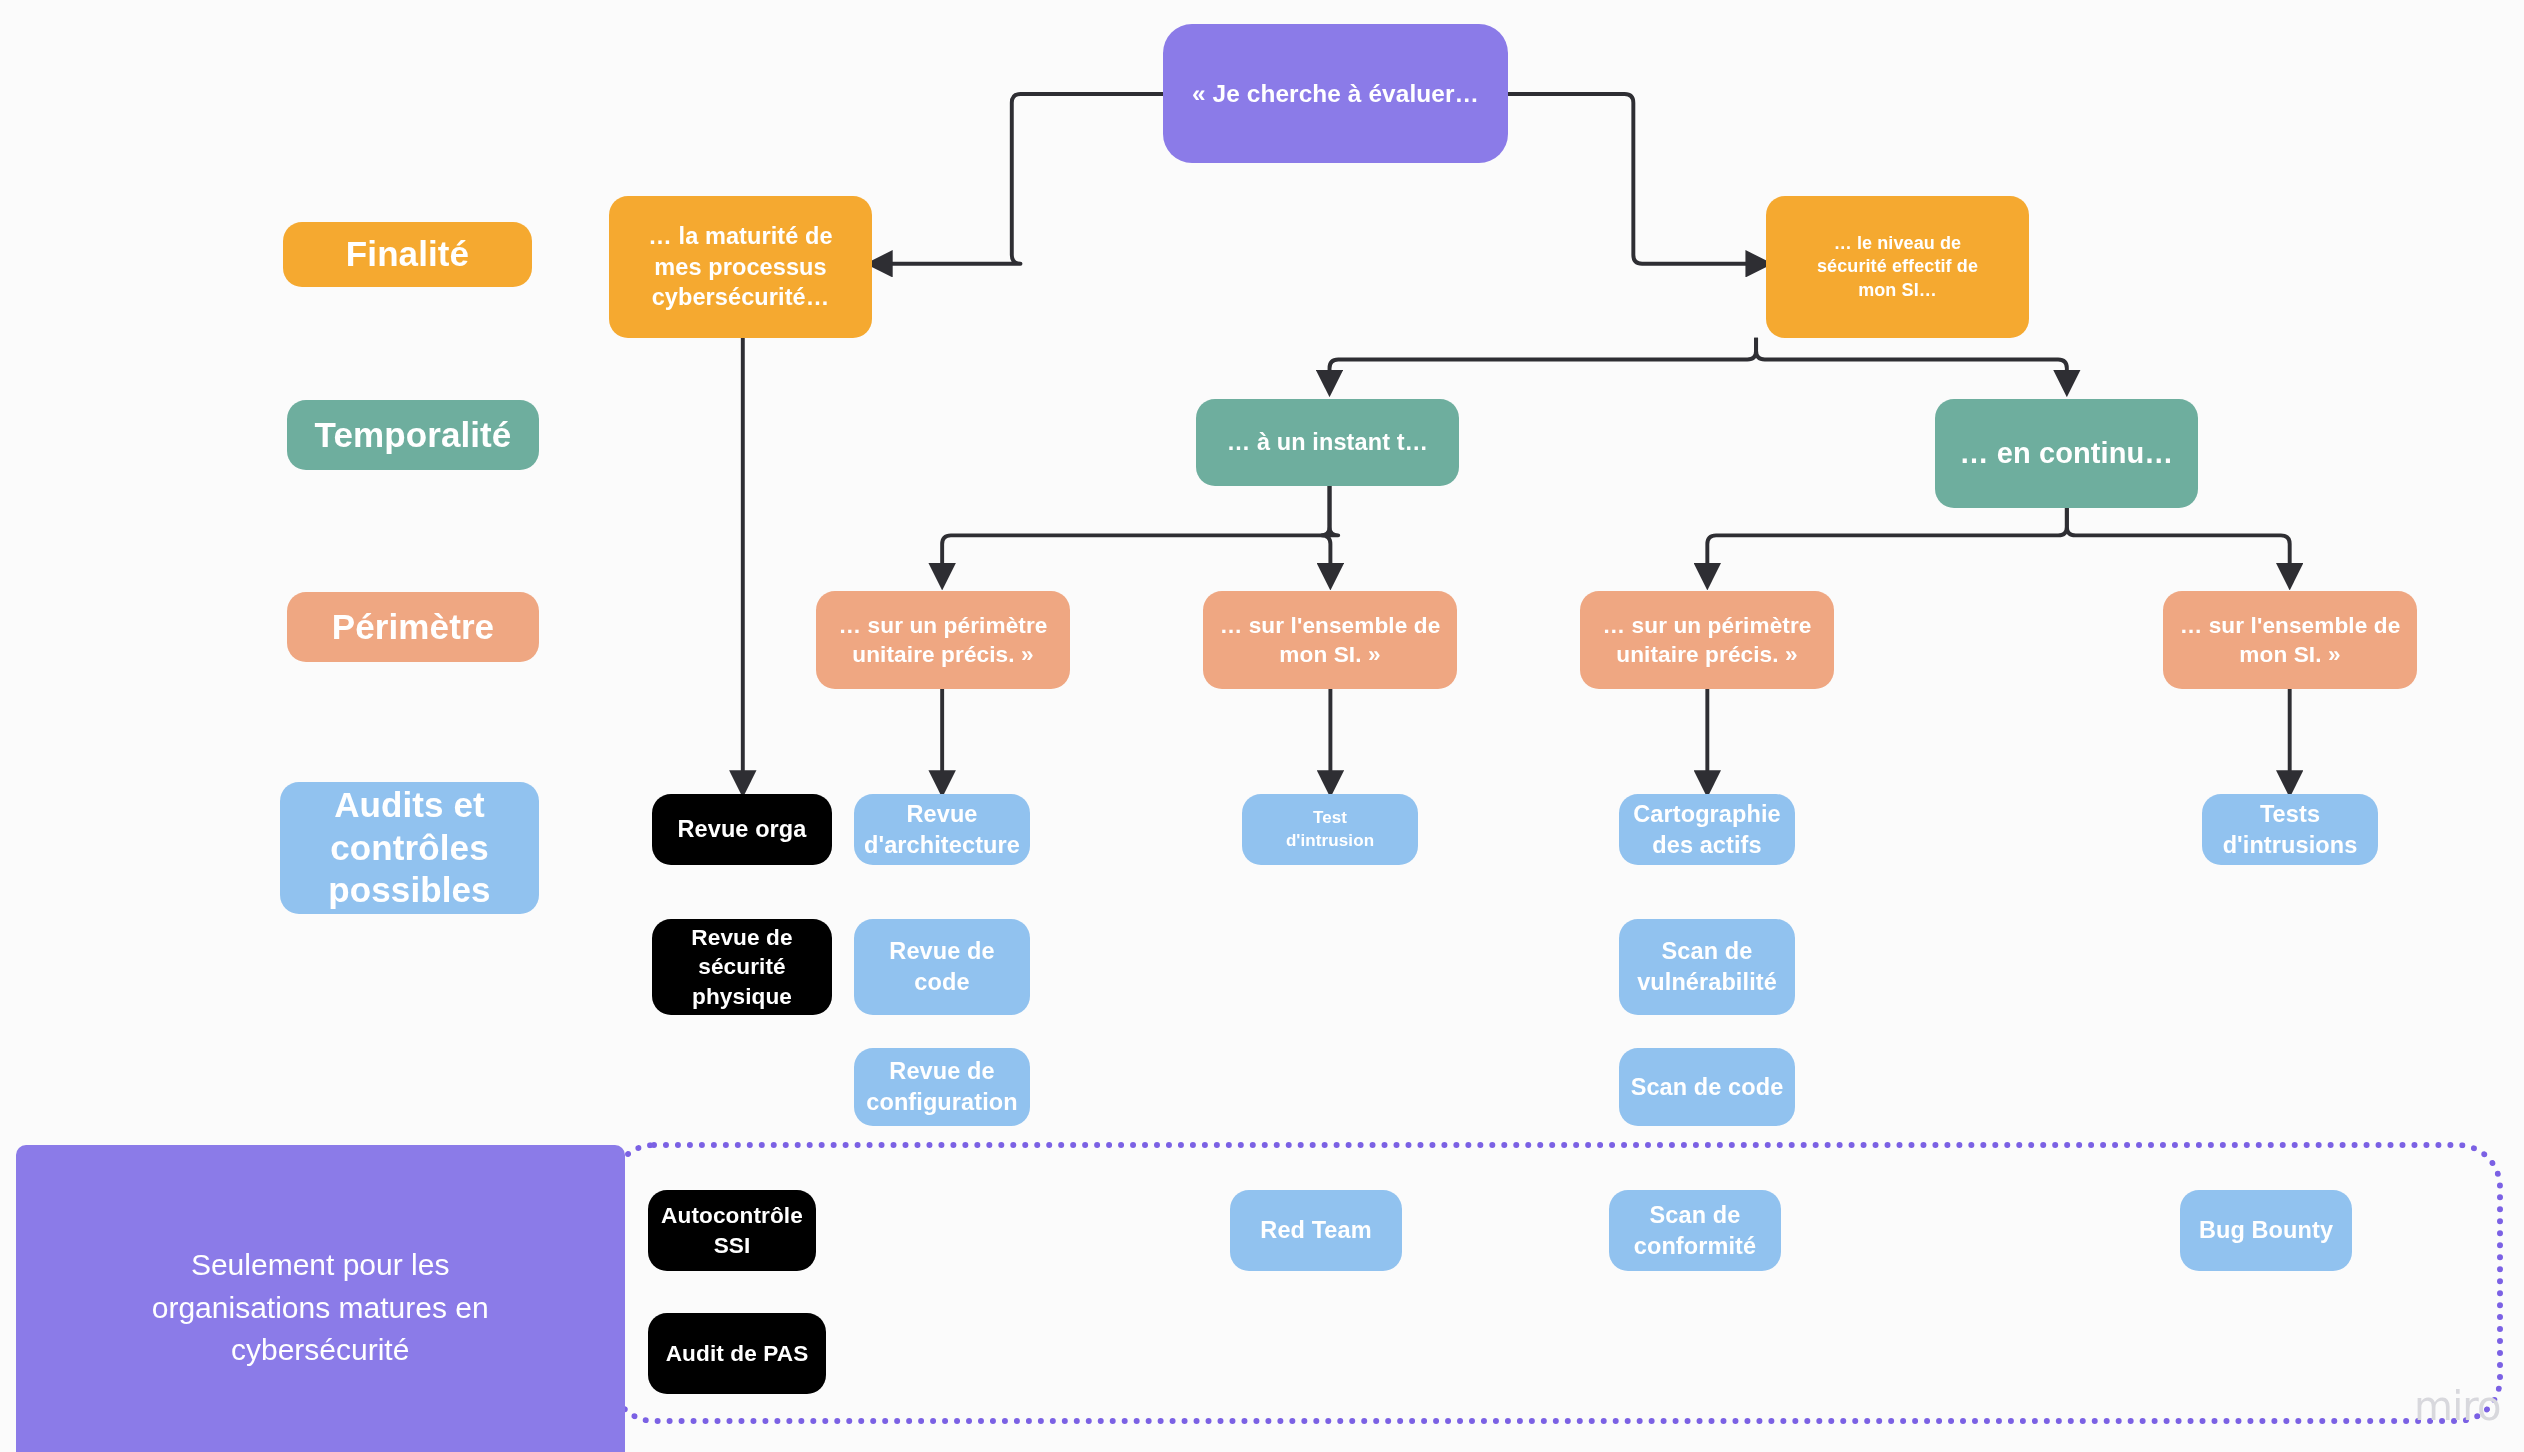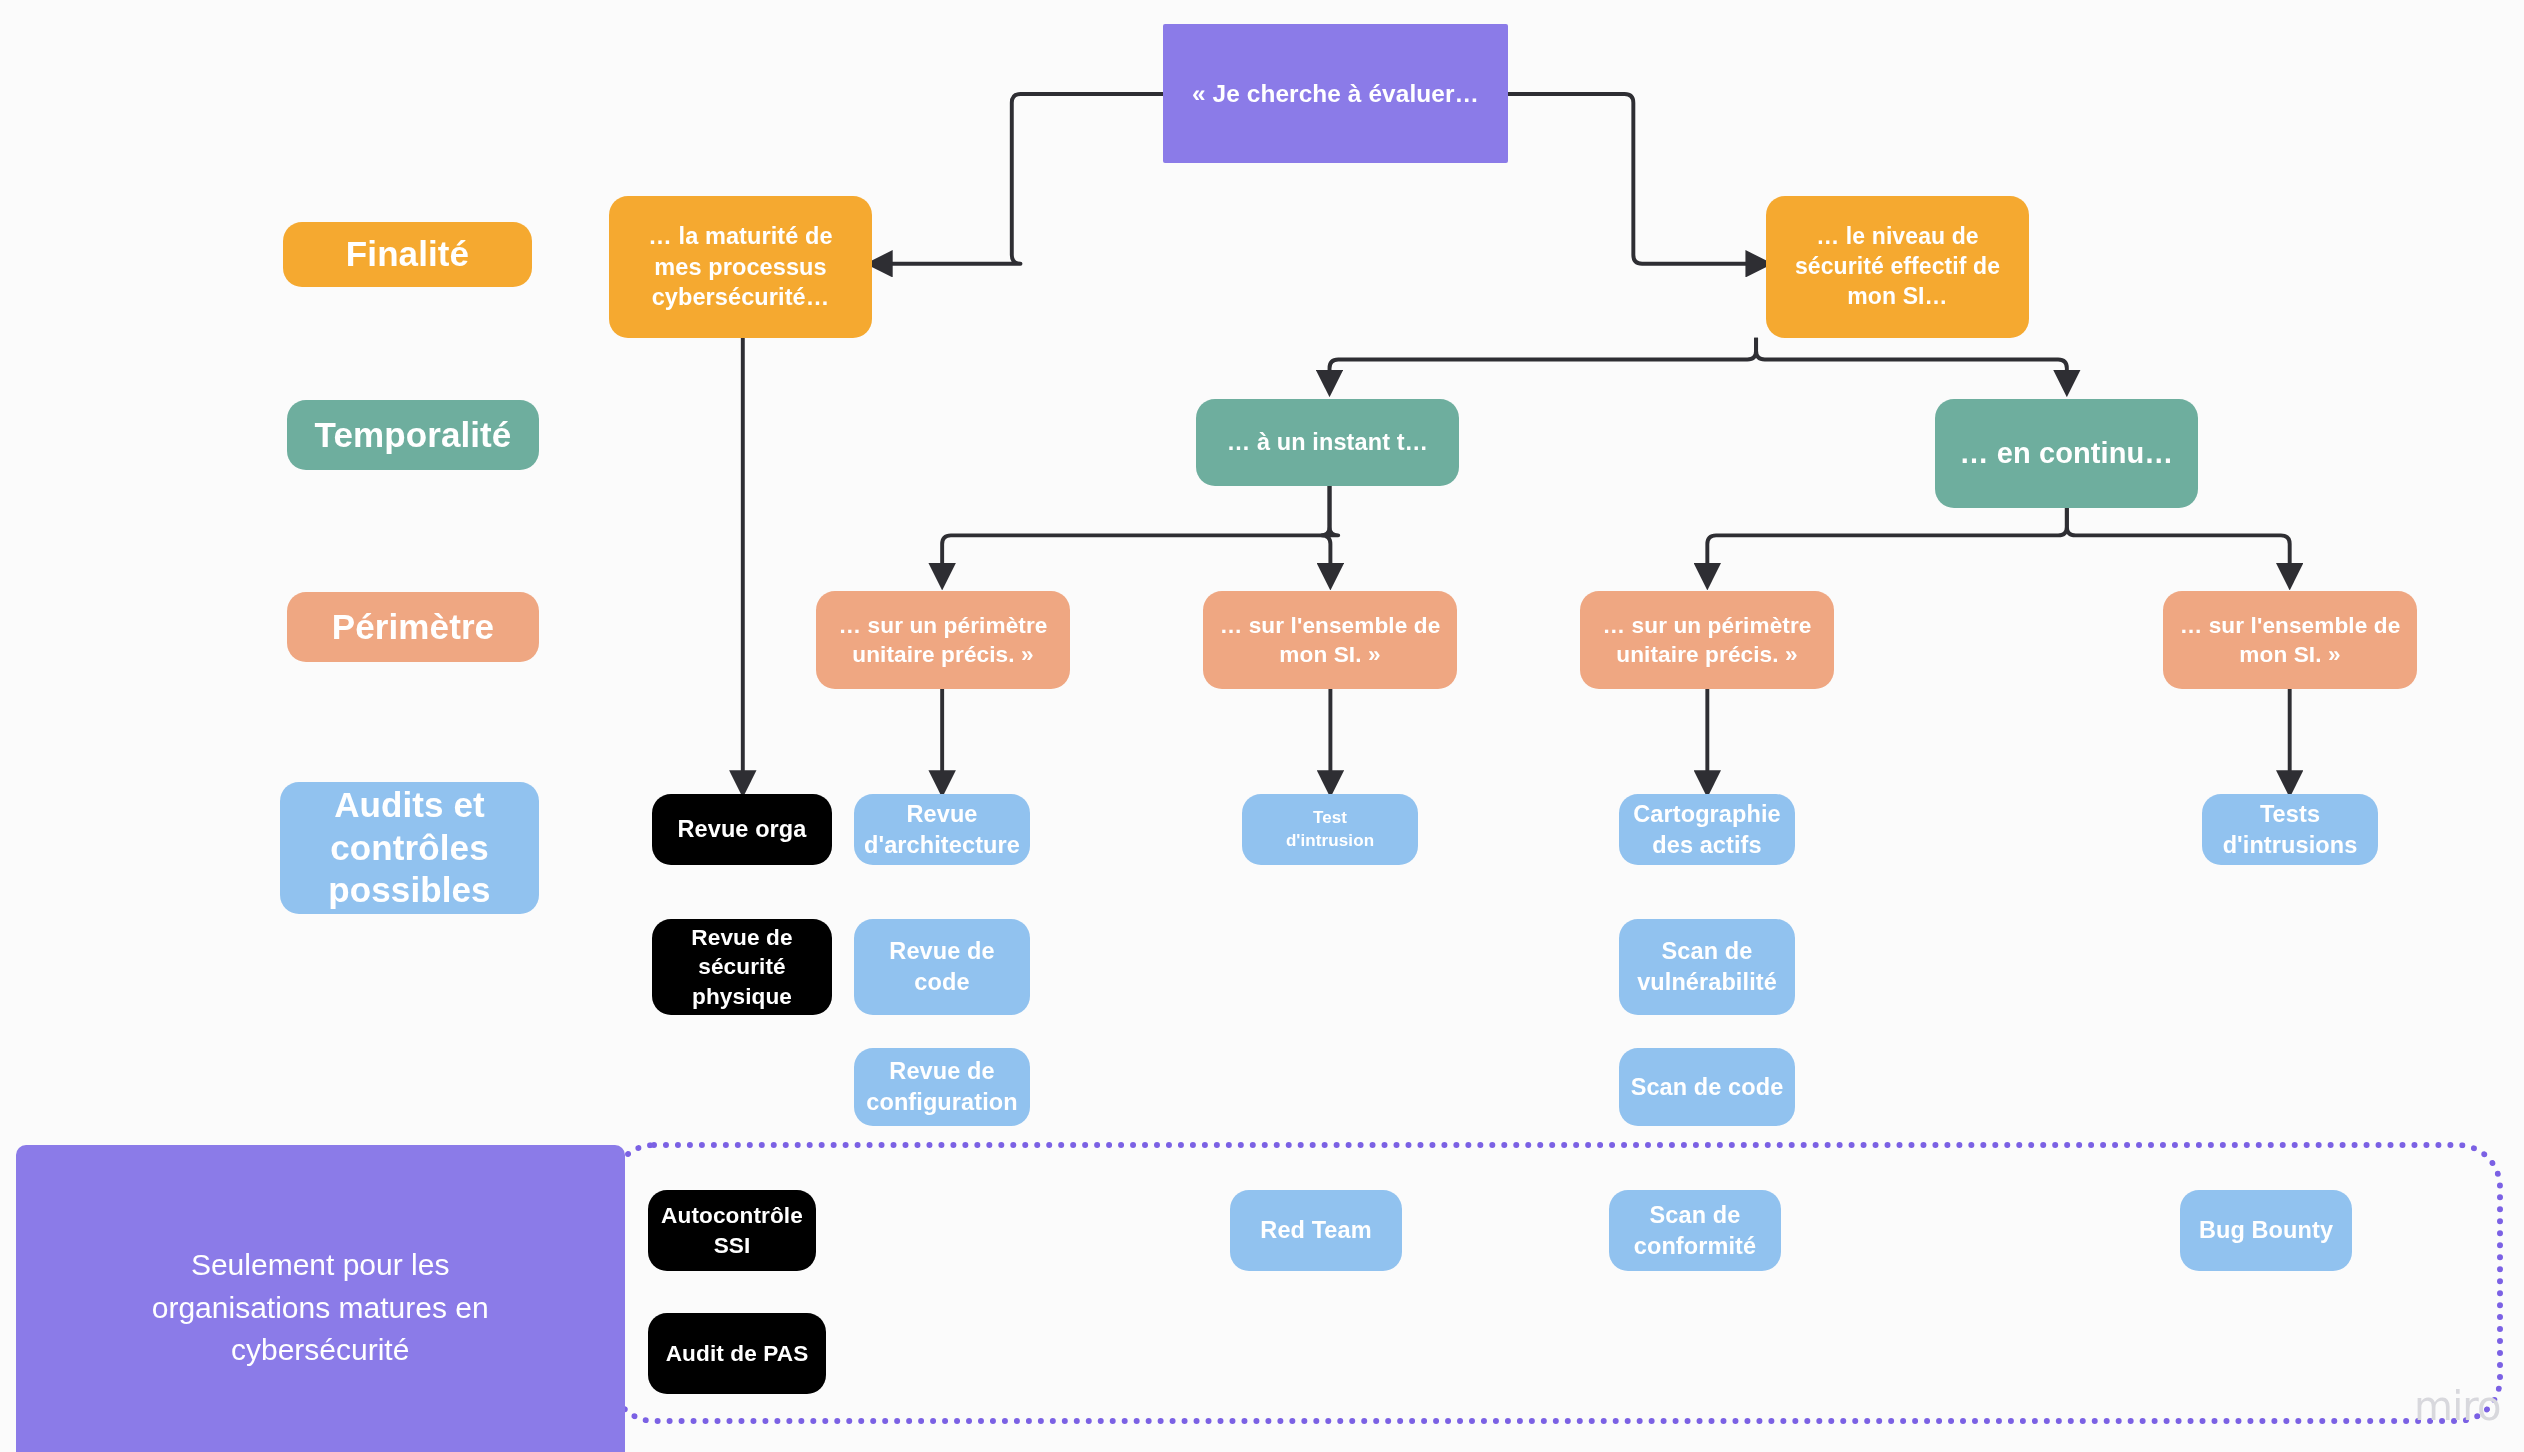--- a/index.html
+++ b/index.html
@@ -38,21 +38,21 @@
     z-index: 3;
     padding: 3.5px 8.7px;
     letter-spacing: 0.1px;
     white-space: pre-line;
   }
   .lane-label {
     border-radius: 19px;
     font-size: 35px;
     line-height: 1.22;
   }
-  .root      { background: #8B7BE8; border-radius: 2px; font-size: 24.4px; }
+  .root      { background: #8B7BE8; border-radius: 29px; font-size: 24.4px; }
   .finalite  { background: #F5A930; }
   .temporal  { background: #6EAE9E; }
   .perimetre { background: #EFA782; }
   .audit     { background: #91C2EF; }
   .redbox    { background: #000000; }
 
   .lane-finalite  { background: #F5A930; }
   .lane-temporal  { background: #6EAE9E; }
   .lane-perimetre { background: #EFA782; }
   .lane-audit     { background: #91C2EF; }
@@ -146,21 +146,21 @@
   <div class="node lane-label lane-audit" style="left:280px; top:782px; width:259px; height:132px;">Audits et
 contrôles
 possibles</div>
 
   <div class="node root" style="left:1163px; top:24.4px; width:345px; height:139px;">« Je cherche à évaluer…</div>
 
   <div class="node finalite" style="left:609px; top:196px; width:263px; height:142px; font-size:23.5px;">… la maturité de
 mes processus
 cybersécurité…</div>
 
-  <div class="node finalite" style="left:1766px; top:196px; width:263px; height:142px; font-size:23px;">… le niveau de
+  <div class="node finalite" style="left:1766px; top:196px; width:263px; height:142px; font-size:18px;">… le niveau de
 sécurité effectif de
 mon SI…</div>
 
   <div class="node temporal" style="left:1196px; top:399px; width:263px; height:87px; font-size:23.5px;">… à un instant t…</div>
 
   <div class="node temporal" style="left:1935px; top:399px; width:263px; height:109px; font-size:29px;">… en continu…</div>
 
   <div class="node perimetre" style="left:816px; top:591px; width:254px; height:98px; font-size:22.6px;">… sur un périmètre
 unitaire précis. »</div>
 

